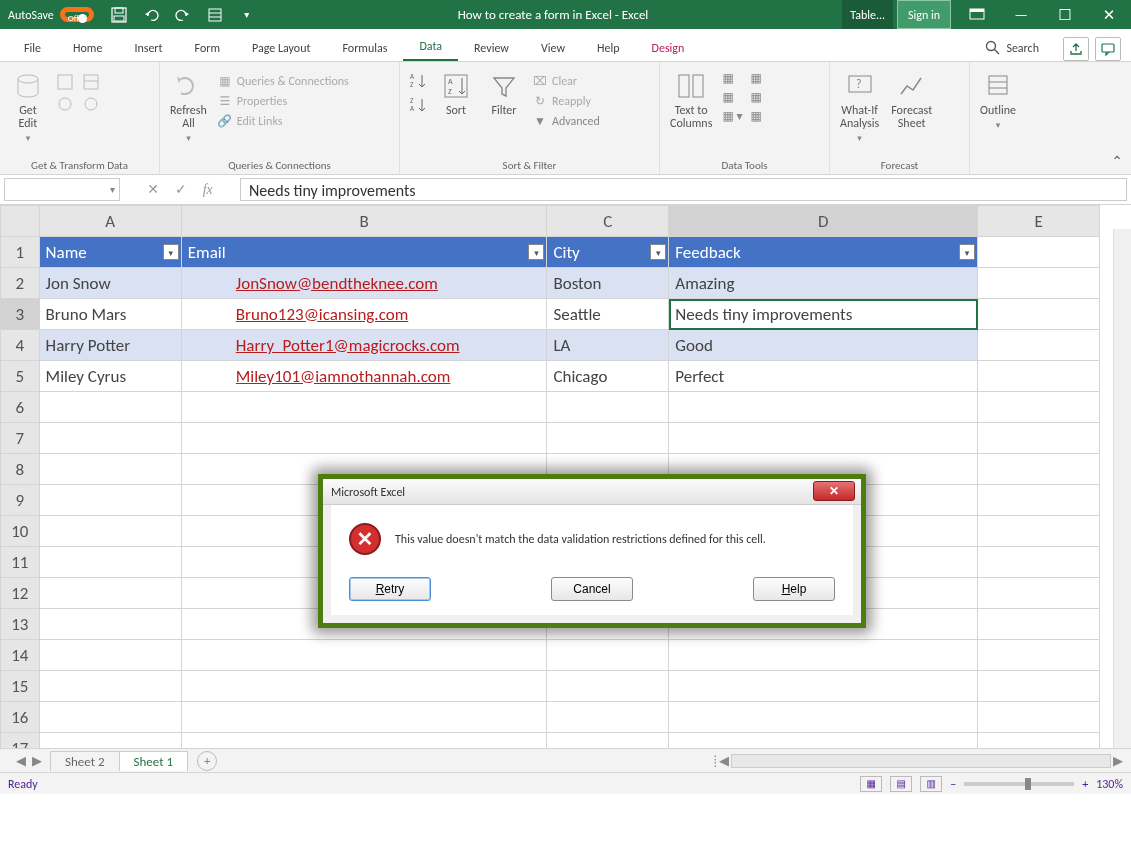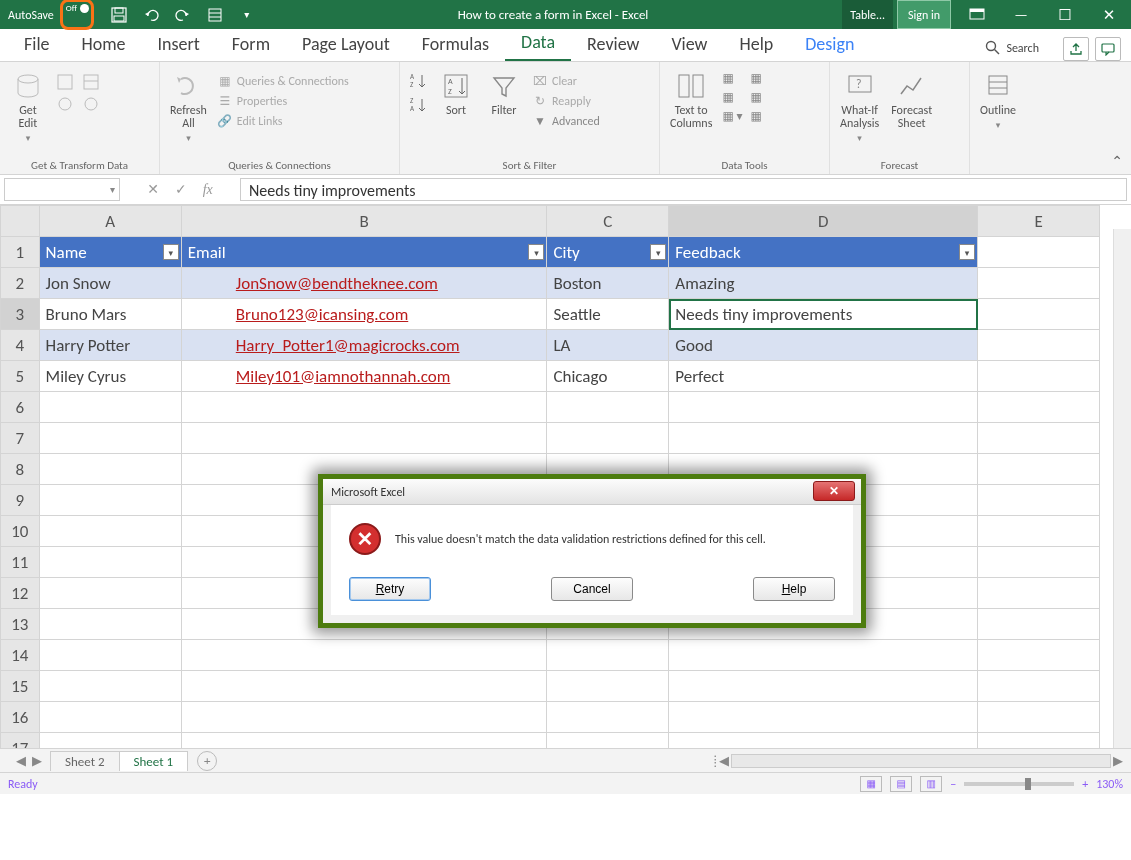--- a/index.html
+++ b/index.html
@@ -1,35 +1,35 @@
 <!DOCTYPE html>
 <html><head>
 <meta charset="utf-8">
 <style>
   * { box-sizing: border-box; margin: 0; padding: 0; }
   body { font-family: "Segoe UI", Calibri, sans-serif; font-size: 12px; color: #444; background: #fff; width: 1131px; height: 860px; overflow: hidden; position: relative; }
   
   .titlebar { height: 29px; background: #217346; display: flex; align-items: center; color: #fff; font-size: 12px; }
   .autosave { display: flex; align-items: center; padding: 0 8px; gap: 6px; }
-  .toggle { width: 34px; height: 31px; border: 3px solid #f97316; border-radius: 8px; position: relative; }
+  .toggle { width: 34px; height: 15px; border: 5px solid #f97316; border-radius: 8px; position: relative; }
   .toggle::before { content: ""; position: absolute; width: 9px; height: 9px; background: #fff; border-radius: 50%; right: 2px; top: 2px; }
   .toggle-label { font-size: 9px; position: absolute; left: 3px; top: 0px; color:#fff; }
   .qat { display: flex; gap: 10px; padding: 0 6px; align-items: center;}
   .qat-btn { width: 22px; height: 22px; display: flex; align-items: center; justify-content: center; cursor: pointer; color:#fff; }
   .title-center { flex: 1; text-align: center; font-size: 13px; }
   .title-right { display: flex; align-items: center; }
   .title-tab { padding: 4px 8px; font-size: 12px; height: 29px; display:flex; align-items:center;}
   .table-tab { background: #1a5c38; }
   .signin-tab { background: #429b6a; border:1px solid #8ec9a7; padding:2px 10px; margin:0 4px;}
   .win-btn { width: 44px; height: 29px; display: flex; align-items: center; justify-content: center; cursor: pointer; font-size:15px;}
   
   .ribbon-tabs { height: 33px; background: #fff; display: flex; align-items: flex-end; border-bottom: 1px solid #d4d4d4; padding-left: 8px; }
-  .r-tab { padding: 6px 16px; font-size: 18px; cursor: pointer; color:#444;}
+  .r-tab { padding: 6px 16px; font-size: 12px; cursor: pointer; color:#444;}
   .r-tab.active { color: #217346; border-bottom: 2px solid #217346; font-weight:400;}
-  .r-tab.contextual { color: #3b82f6; }
+  .r-tab.contextual { color: #be185d; }
   .r-spacer { flex: 1; }
   .search-tab { display: flex; align-items: center; gap: 6px; padding: 6px 14px; color:#444;}
   .share-icons { display:flex; gap:6px; padding:0 10px;}
   .share-box { width:26px; height:24px; border:1px solid #bbb; border-radius:2px; display:flex;align-items:center;justify-content:center;color:#217346;}
   
   .ribbon { height: 113px; background: #f3f3f3; border-bottom: 1px solid #d4d4d4; display: flex; position:relative;}
   .r-group { display: flex; flex-direction: column; border-right: 1px solid #e0e0e0; padding: 2px 6px 0 6px;}
   .r-group-body { flex:1; display:flex; align-items:flex-start; gap:4px; padding-top:4px;}
   .r-group-label { font-size: 11px; text-align: center; color: #666; padding:2px 0; }
   .big-btn { display:flex; flex-direction:column; align-items:center; gap:2px; padding:2px 4px; cursor:pointer; min-width:44px;}
@@ -64,21 +64,21 @@
   
   .sheet-bar { height: 24px; background:#f3f3f3; border-top:1px solid #d4d4d4; display:flex; align-items:center; font-size:13px; padding-left:8px;}
   .sheet-nav { display:flex; gap:6px; color:#888; padding:0 8px;}
   .sheet-tab { padding: 2px 14px; background:#fff; border:1px solid #ccc; border-bottom:none; margin-right:-1px; color:#217346; cursor:pointer;}
   .sheet-tab.inactive { background:#f3f3f3; color:#666;}
   .add-sheet { width:20px;height:20px;border:1px solid #bbb;border-radius:50%; display:flex;align-items:center;justify-content:center; margin-left:10px; color:#888; cursor:pointer;}
   .sheet-scroll { flex:1;}
   .hscroll { display:flex; align-items:center; gap:2px; padding-right:8px;}
   .hscroll-track { width:380px; height:14px; background:#e8e8e8; border:1px solid #ccc; position:relative;}
   
-  .status-bar { height: 22px; background:#f3f3f3; border-top:1px solid #d4d4d4; display:flex; align-items:center; font-size:12px; padding:0 8px; color:#8b5cf6;}
+  .status-bar { height: 22px; background:#f3f3f3; border-top:1px solid #d4d4d4; display:flex; align-items:center; font-size:12px; padding:0 8px; color:#4c1d95;}
   .status-right { margin-left:auto; display:flex; align-items:center; gap:8px;}
   .view-btn { width:22px; height:16px; border:1px solid #bbb; display:flex; align-items:center; justify-content:center; font-size:10px;}
   .zoom-slider { width:110px; height:4px; background:#ccc; position:relative;}
   .zoom-handle { position:absolute; left:55%; top:-4px; width:6px; height:12px; background:#888;}
   
   .dialog-shadow {position:absolute; left:318px; top:474px; width:548px; box-shadow:0 0 14px 6px rgba(0,0,0,0.4); border-radius:2px;}
   .dialog { background:#0c4a6e; border:5px solid #4d7c0f;}
   .dlg-title { height:26px; background:linear-gradient(#fcfcfc,#e3e3e3); display:flex; align-items:center; padding:0 8px; font-size:12px; color:#333; border-bottom:1px solid #ccc; position:relative;}
   .dlg-close { position:absolute; right:6px; top:2px; width:42px; height:20px; background:linear-gradient(#e57373,#c62828); border:1px solid #8b1a1a; border-radius:3px; display:flex; align-items:center; justify-content:center; color:#fff; font-weight:bold; cursor:pointer;}
   .dlg-body { padding:18px 18px 14px 18px; display:flex; gap:14px; align-items:flex-start; background:#fff; border:8px solid #f0f0f0; border-top:none;}

